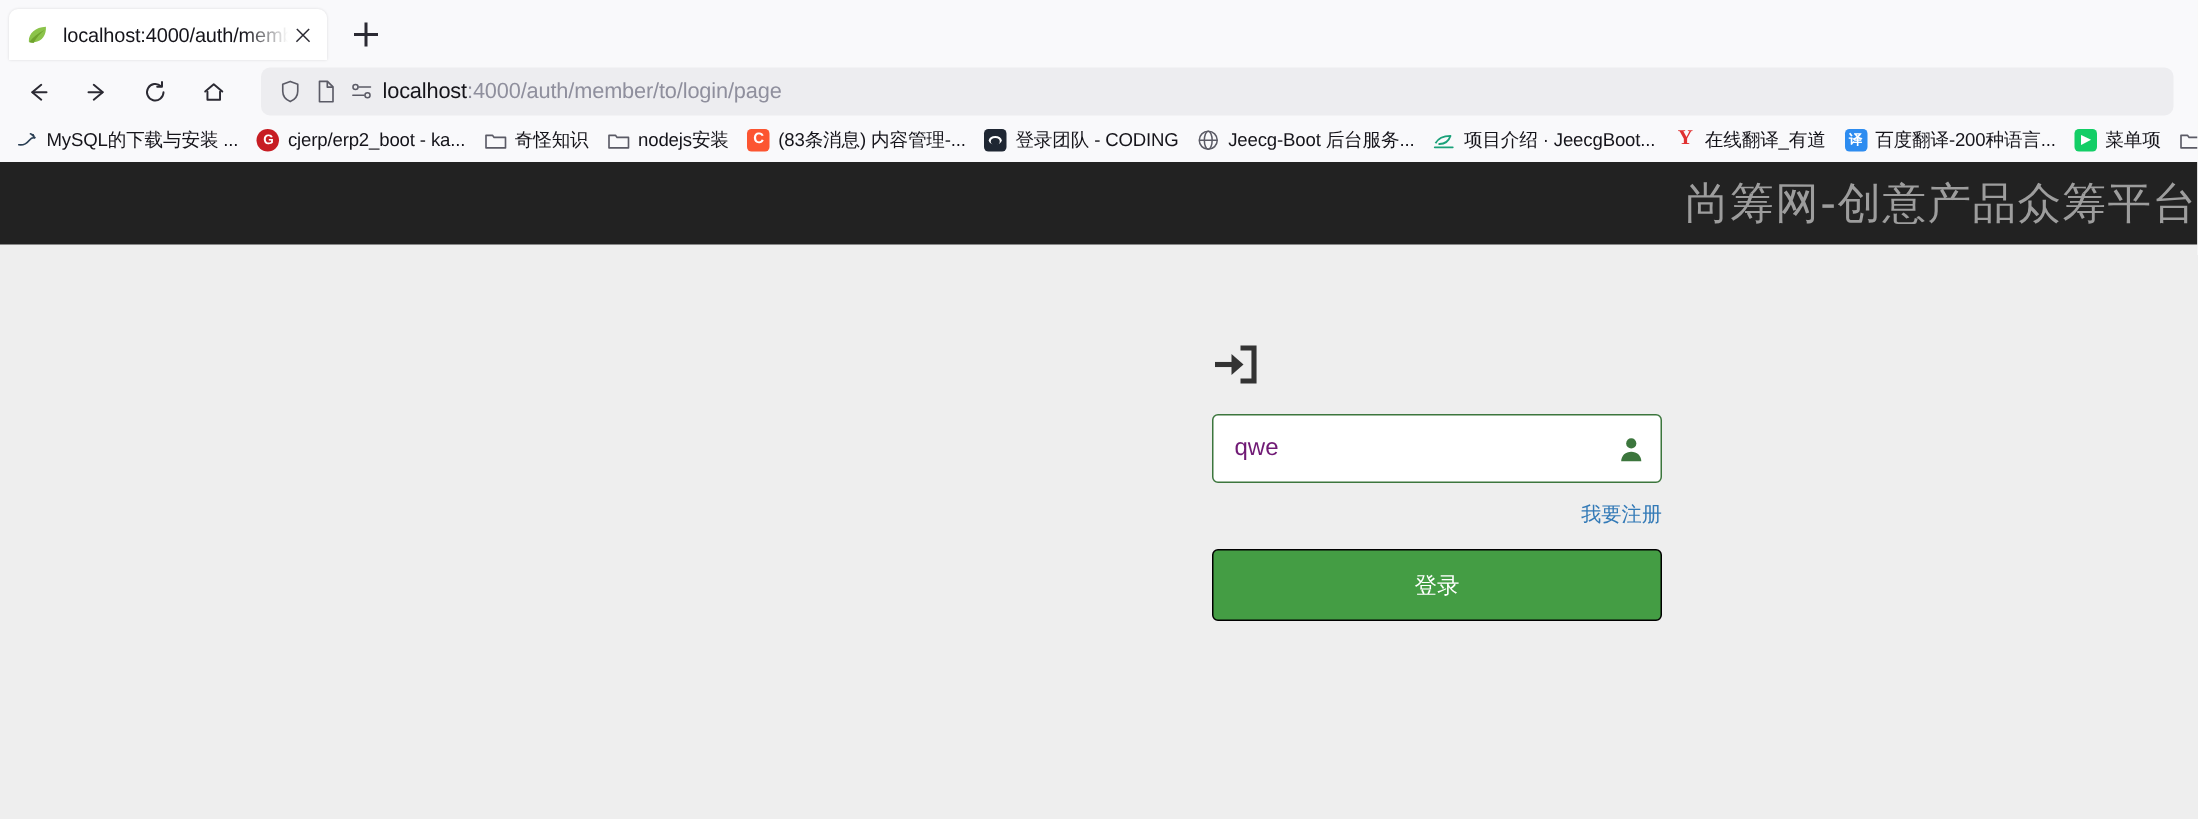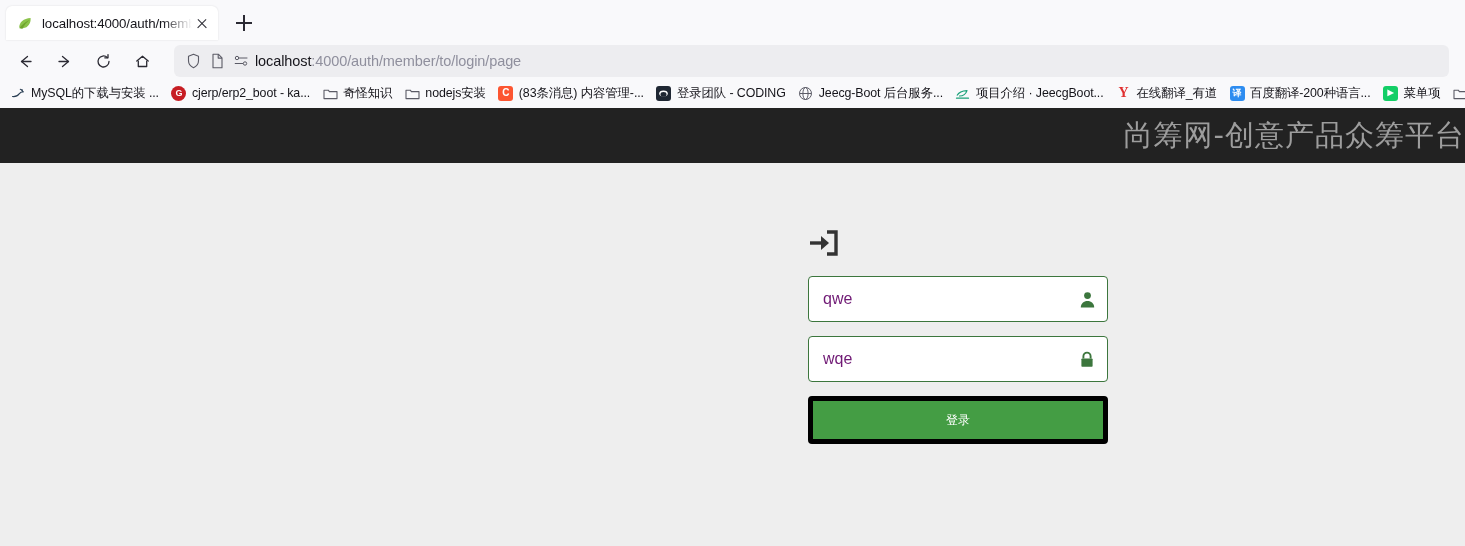--- a/index.html
+++ b/index.html
@@ -252,24 +252,24 @@
   .reg-link {
     font-size: 13.5px;
     color: #337ab7;
     text-decoration: none;
     cursor: pointer;
   }
   .login-btn {
     width: 300px;
     height: 48px;
     background: #449d44;
-    border: 5px solid #000000;
+    border: 1px solid #000000;
     border-radius: 4px;
     color: #ffffff;
-    font-size: 12px;
+    font-size: 15px;
     cursor: pointer;
     font-family: "DejaVu Sans", "Liberation Sans", sans-serif;
   }
 </style>
 </head>
 <body>
 
 <div class="browser">
 
   <div class="tabstrip">
@@ -465,27 +465,21 @@
       <div class="field">
         <input type="text" value="qwe" placeholder="请输入登录账号" style="">
         <span class="field-icon">
           <svg width="17" height="17" viewBox="0 0 17 17">
             <circle cx="8.5" cy="4.6" r="3.4" fill="#3c763d"></circle>
             <path d="M1.8 16.5c0-3.9 3-6.4 6.7-6.4s6.7 2.5 6.7 6.4z" fill="#3c763d"></path>
           </svg>
         </span>
       </div>
 
-      <div class="field">
-        <input type="text" value="wqe" placeholder="请输入登录密码" style="">
-        <span class="field-icon">
-          <svg width="16" height="17" viewBox="0 0 16 17">
-            <path d="M4.4 7.6V5.2a3.6 3.6 0 0 1 7.2 0v2.4" fill="none" stroke="#3c763d" stroke-width="1.9"></path>
-            <rect x="2.4" y="7.4" width="11.2" height="8.4" rx="0.8" fill="#3c763d"></rect>
-          </svg>
-        </span>
+
+      <div class="reg-row">
+        <a class="reg-link">我要注册</a>
       </div>
-
 
       <button class="login-btn">登录</button>
     </div>
   </div>
 </div>
 
 </body></html>

